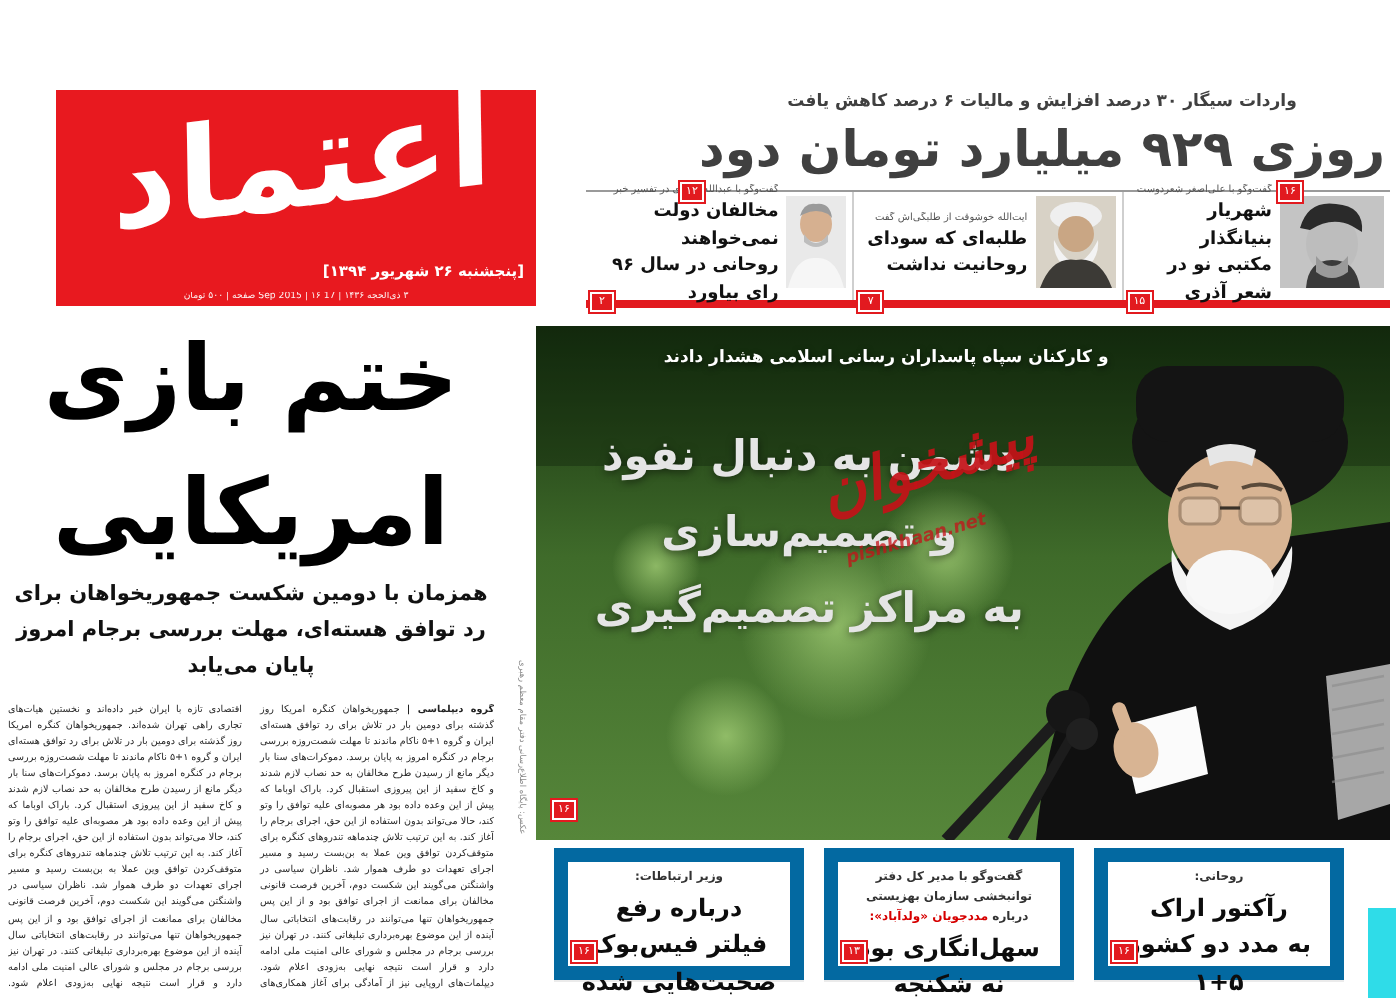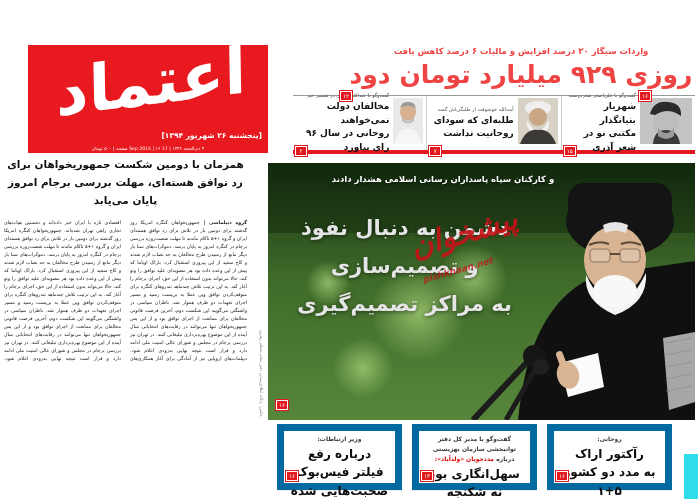--- a/index.html
+++ b/index.html
@@ -7,21 +7,21 @@
         font-family:"DejaVu Sans","Liberation Sans",sans-serif;direction:rtl;}
   
   .masthead{position:absolute;left:28px;top:45px;width:240px;height:108px;background:#e8191f;}
   .logo{position:absolute;top:-6px;left:18px;width:210px;height:86px;color:#fff;
         font-size:64px;font-weight:bold;text-align:center;transform:rotate(-7deg) skewX(-6deg);
         line-height:86px;letter-spacing:-2px;}
   .mast-date{position:absolute;bottom:13px;right:6px;color:#fff;font-size:7.5px;font-weight:bold;}
   .mast-fine{position:absolute;bottom:2px;left:3px;right:3px;color:#fff;font-size:4.6px;
         white-space:nowrap;overflow:hidden;text-align:center;opacity:.95;}
   
-  .top-story{position:absolute;right:5px;top:46px;width:348px;text-align:center;color:#ef4444;}
+  .top-story{position:absolute;right:5px;top:46px;width:348px;text-align:center;color:#404040;}
   .top-kicker{font-size:8.5px;font-weight:bold;margin-bottom:5px;}
   .top-head{font-size:25px;font-weight:bold;line-height:1.15;}
   
   .strip{position:absolute;right:5px;top:95px;width:402px;height:54px;border-top:1px solid #9a9a9a;
          border-bottom:4px solid #e21a1f;display:flex;background:#fff;}
   .teaser{flex:1 1 0;display:flex;align-items:center;padding:2px 3px;position:relative;min-width:0;}
   .teaser + .teaser{border-left:none;border-right:1px solid #cfcfcf;}
   .t-photo{flex:0 0 auto;margin-left:4px;}
   .t-text{flex:1 1 auto;text-align:right;min-width:0;}
   .t-kicker{font-size:5px;color:#555;margin-bottom:2px;white-space:nowrap;overflow:hidden;}
@@ -140,20 +140,24 @@
         <div class="t-head">
           <span>مخالفان دولت نمی‌خواهند</span>
           <span>روحانی در سال ۹۶ رای بیاورد</span>
         </div>
       </div>
       <div class="badge" style="bottom:-6px;left:2px;">۲</div>
     </div>
   </div>
 
   <div class="lead">
+    <div class="lead-head">
+      <span>ختم بازی</span>
+      <span>امریکایی</span>
+    </div>
     <div class="lead-sub">همزمان با دومین شکست جمهوریخواهان برای رد توافق هسته‌ای، مهلت بررسی برجام امروز پایان می‌یابد</div>
     <div class="lead-body">
       <span class="lead-byline">گروه دیپلماسی |</span>
       <span>جمهوریخواهان کنگره امریکا روز گذشته برای دومین بار در تلاش برای رد توافق هسته‌ای ایران و گروه ۱+۵ ناکام ماندند تا مهلت شصت‌روزه بررسی برجام در کنگره امروز به پایان برسد. دموکرات‌های سنا بار دیگر مانع از رسیدن طرح مخالفان به حد نصاب لازم شدند و کاخ سفید از این پیروزی استقبال کرد. باراک اوباما که پیش از این وعده داده بود هر مصوبه‌ای علیه توافق را وتو کند، حالا می‌تواند بدون استفاده از این حق، اجرای برجام را آغاز کند. به این ترتیب تلاش چندماهه تندروهای کنگره برای متوقف‌کردن توافق وین عملا به بن‌بست رسید و مسیر اجرای تعهدات دو طرف هموار شد. ناظران سیاسی در واشنگتن می‌گویند این شکست دوم، آخرین فرصت قانونی مخالفان برای ممانعت از اجرای توافق بود و از این پس جمهوریخواهان تنها می‌توانند در رقابت‌های انتخاباتی سال آینده از این موضوع بهره‌برداری تبلیغاتی کنند. در تهران نیز بررسی برجام در مجلس و شورای عالی امنیت ملی ادامه دارد و قرار است نتیجه نهایی به‌زودی اعلام شود. دیپلمات‌های اروپایی نیز از آمادگی برای آغاز همکاری‌های اقتصادی تازه با ایران خبر داده‌اند و نخستین هیات‌های تجاری راهی تهران شده‌اند. </span>
       <span>جمهوریخواهان کنگره امریکا روز گذشته برای دومین بار در تلاش برای رد توافق هسته‌ای ایران و گروه ۱+۵ ناکام ماندند تا مهلت شصت‌روزه بررسی برجام در کنگره امروز به پایان برسد. دموکرات‌های سنا بار دیگر مانع از رسیدن طرح مخالفان به حد نصاب لازم شدند و کاخ سفید از این پیروزی استقبال کرد. باراک اوباما که پیش از این وعده داده بود هر مصوبه‌ای علیه توافق را وتو کند، حالا می‌تواند بدون استفاده از این حق، اجرای برجام را آغاز کند. به این ترتیب تلاش چندماهه تندروهای کنگره برای متوقف‌کردن توافق وین عملا به بن‌بست رسید و مسیر اجرای تعهدات دو طرف هموار شد. ناظران سیاسی در واشنگتن می‌گویند این شکست دوم، آخرین فرصت قانونی مخالفان برای ممانعت از اجرای توافق بود و از این پس جمهوریخواهان تنها می‌توانند در رقابت‌های انتخاباتی سال آینده از این موضوع بهره‌برداری تبلیغاتی کنند. در تهران نیز بررسی برجام در مجلس و شورای عالی امنیت ملی ادامه دارد و قرار است نتیجه نهایی به‌زودی اعلام شود. دیپلمات‌های اروپایی نیز از آمادگی برای آغاز همکاری‌های اقتصادی تازه با ایران خبر داده‌اند و نخستین هیات‌های تجاری راهی تهران شده‌اند. </span>
       
     </div>
   </div>
 
   <div class="photo-credit">عکس: پایگاه اطلاع‌رسانی دفتر مقام معظم رهبری</div>

